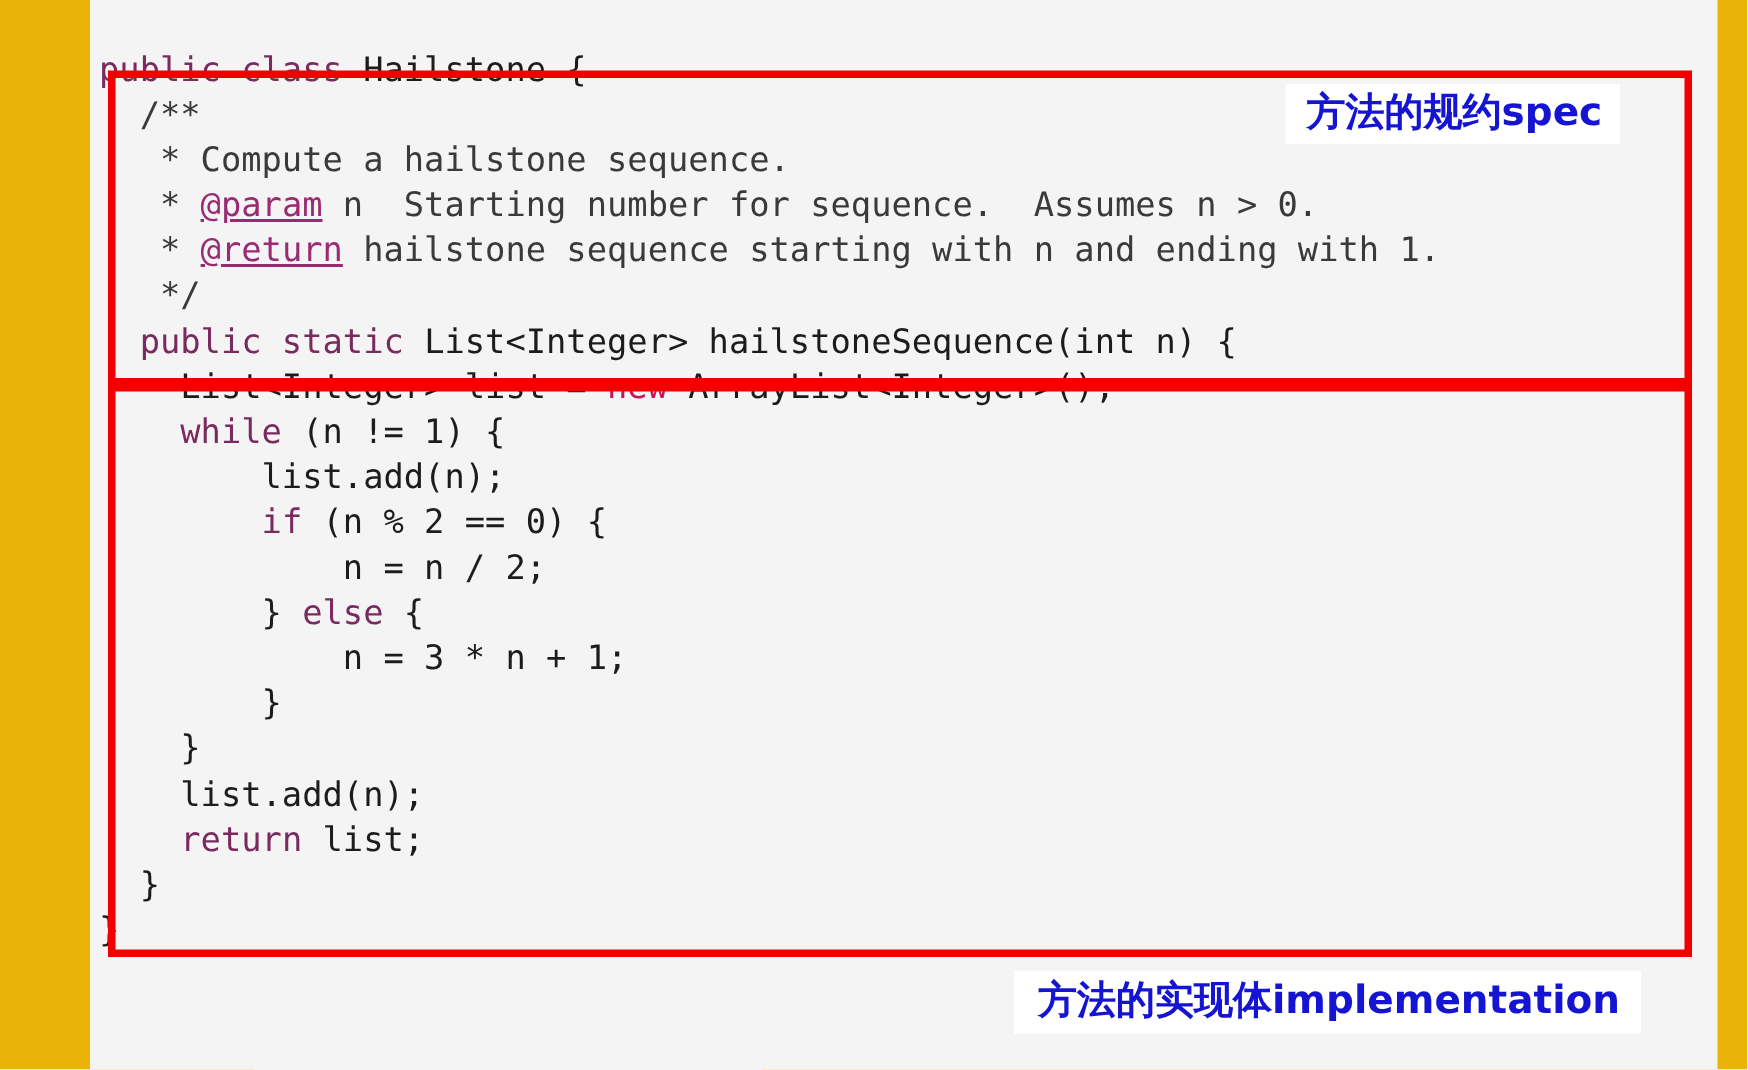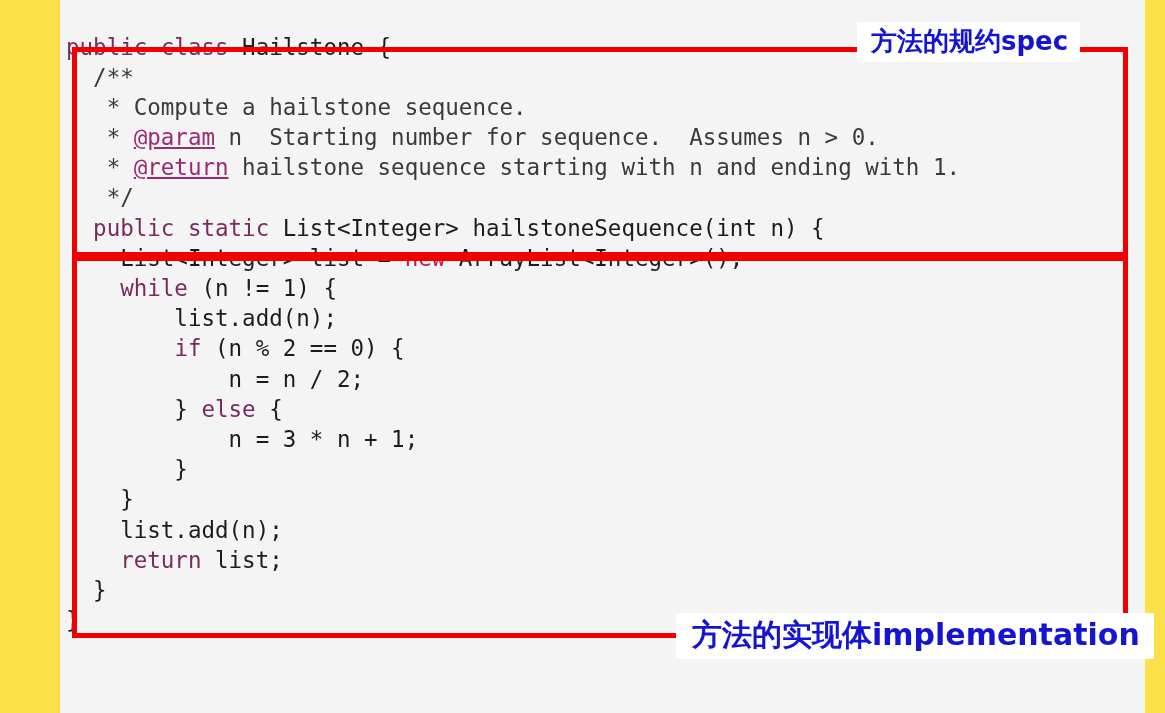--- a/index.html
+++ b/index.html
@@ -4,21 +4,21 @@
 <style>
   html, body {
     margin: 0;
     padding: 0;
     background: #ffffff;
   }
   #page {
     position: relative;
     width: 1165px;
     height: 713px;
-    background: #fde047;
+    background: #eab308;
     overflow: hidden;
     font-family: "DejaVu Sans Mono", monospace;
   }
 
   
   #code-canvas {
     position: absolute;
     left: 60px;
     top: 0px;
     width: 1085px;
@@ -71,32 +71,33 @@
 
   
   .callout {
     position: absolute;
     background: #ffffff;
     color: #1414d2;
     font-family: "DejaVu Sans", sans-serif;
     font-weight: bold;
     white-space: nowrap;
     line-height: 1;
+    margin-top: 34px;
   }
   #spec-label {
     left: 857px;
     top: 22px;
     padding: 6px 12px 8px 14px;
     font-size: 26px;
   }
   #impl-label {
     left: 676px;
     top: 613px;
     padding: 7px 14px 9px 16px;
-    font-size: 30px;
+    font-size: 26px;
   }
 </style>
 </head>
 <body>
 
 <div id="page">
 
   <div id="code-canvas"></div>
 
   <pre id="code-block"><span class="ln"><span class="kw">public class </span><span class="pl">Hailstone {</span></span><span class="ln"><span class="cmt">  /**</span></span><span class="ln"><span class="cmt">   * Compute a hailstone sequence.</span></span><span class="ln"><span class="cmt">   * </span><span class="tag">@param</span><span class="cmt"> n  Starting number for sequence.  Assumes n &gt; 0.</span></span><span class="ln"><span class="cmt">   * </span><span class="tag">@return</span><span class="cmt"> hailstone sequence starting with n and ending with 1.</span></span><span class="ln"><span class="cmt">   */</span></span><span class="ln"><span class="kw">  public static </span><span class="pl">List&lt;Integer&gt; hailstoneSequence(int n) {</span></span><span class="ln"><span class="pl">    List&lt;Integer&gt; list = </span><span class="kw2">new</span><span class="pl"> ArrayList&lt;Integer&gt;();</span></span><span class="ln"><span class="pl">    </span><span class="kw">while</span><span class="pl"> (n != 1) {</span></span><span class="ln"><span class="pl">        list.add(n);</span></span><span class="ln"><span class="pl">        </span><span class="kw">if</span><span class="pl"> (n % 2 == 0) {</span></span><span class="ln"><span class="pl">            n = n / 2;</span></span><span class="ln"><span class="pl">        } </span><span class="kw">else</span><span class="pl"> {</span></span><span class="ln"><span class="pl">            n = 3 * n + 1;</span></span><span class="ln"><span class="pl">        }</span></span><span class="ln"><span class="pl">    }</span></span><span class="ln"><span class="pl">    list.add(n);</span></span><span class="ln"><span class="pl">    </span><span class="kw">return</span><span class="pl"> list;</span></span><span class="ln"><span class="pl">  }</span></span><span class="ln"><span class="pl">}</span></span></pre>

